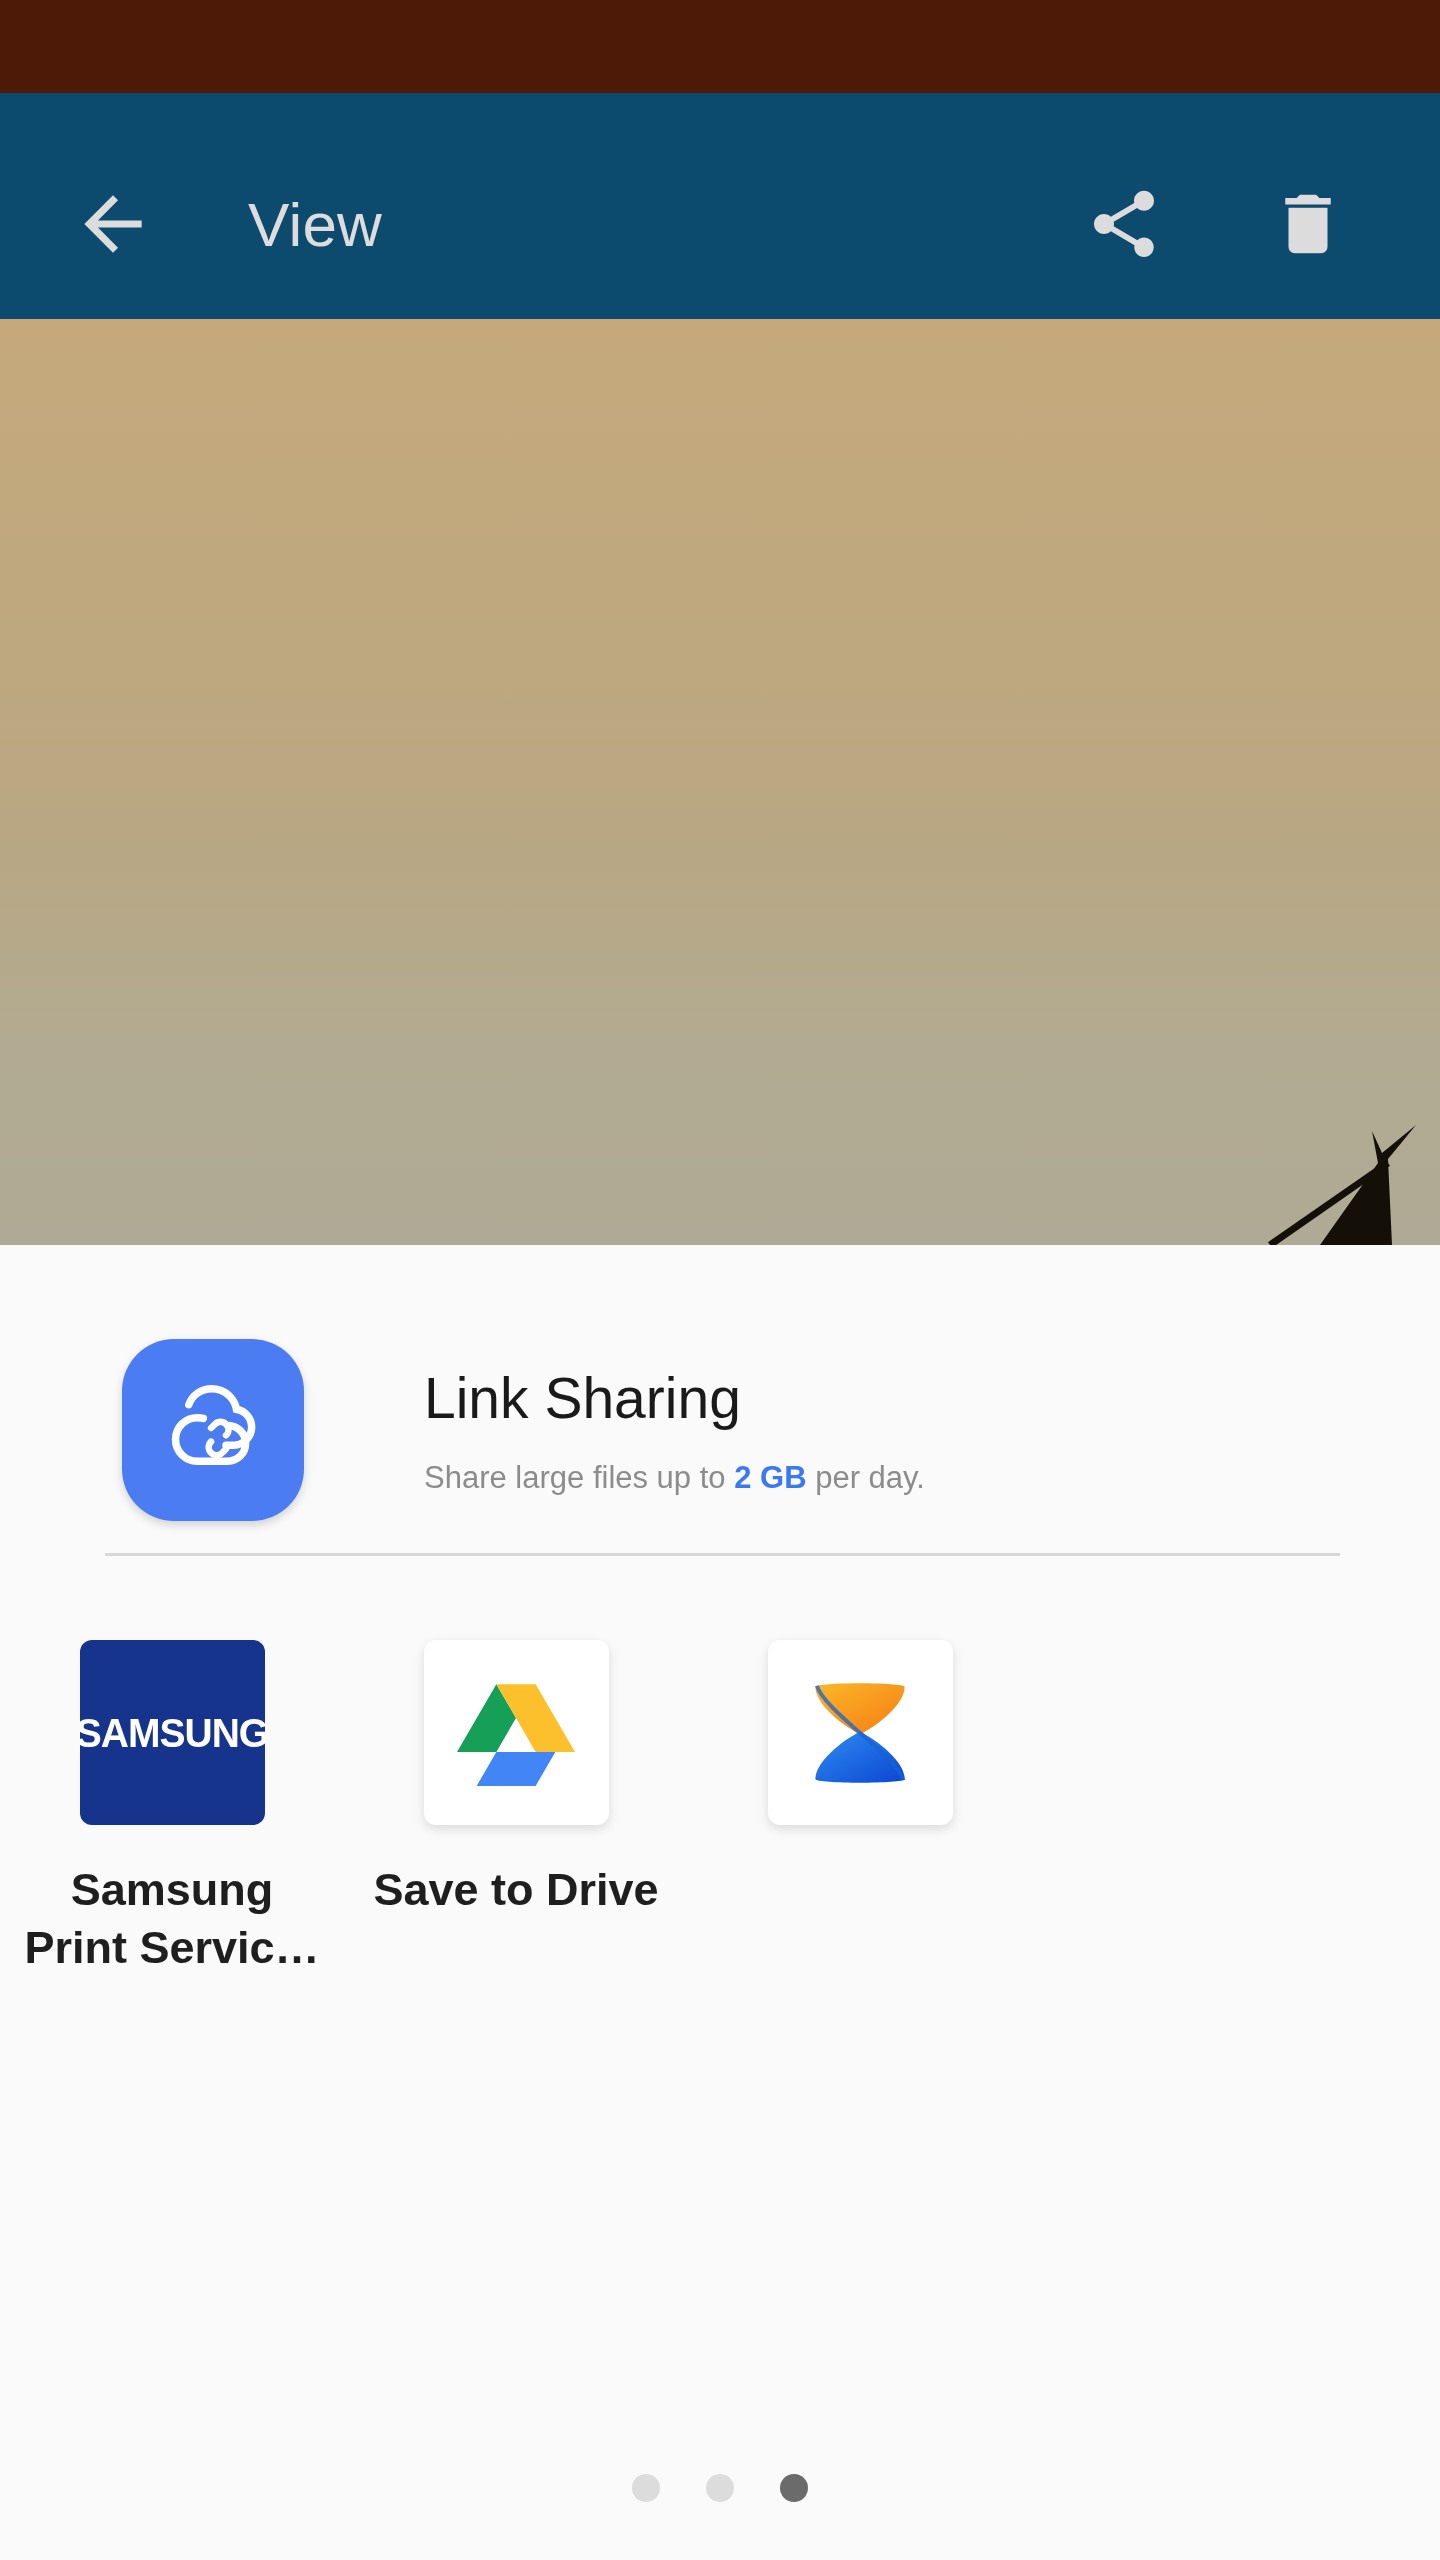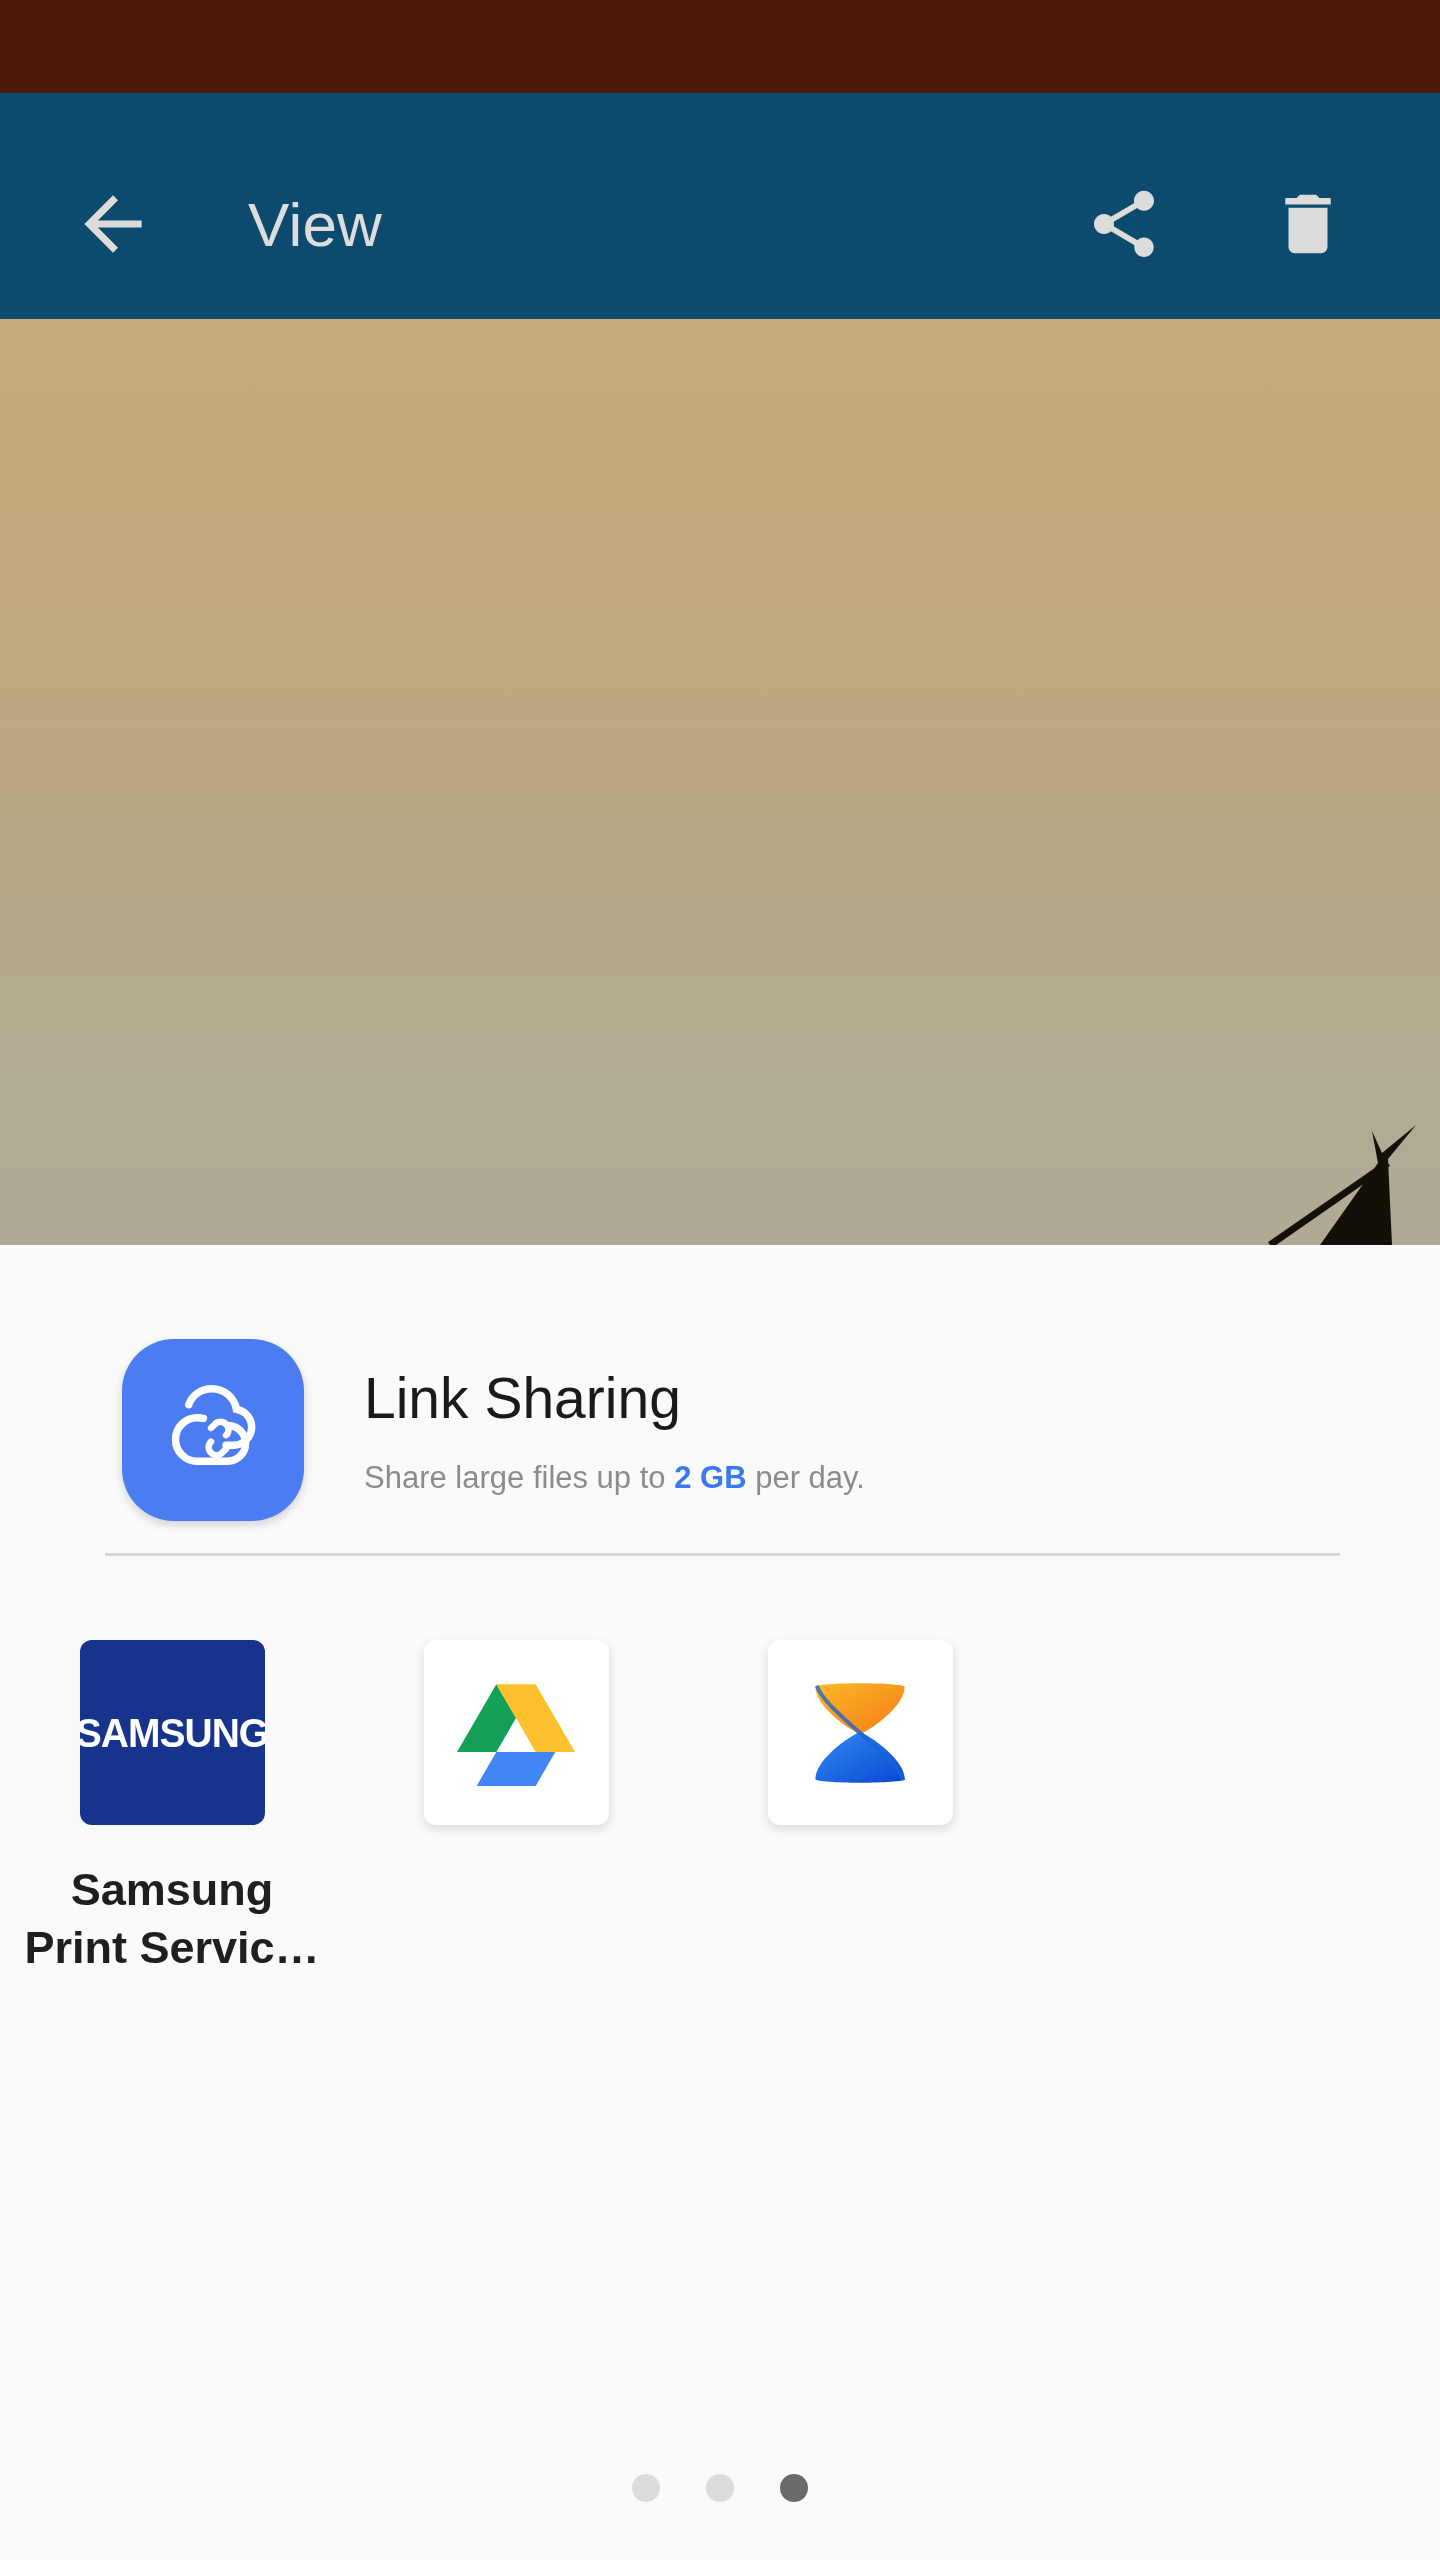--- a/index.html
+++ b/index.html
@@ -68,21 +68,21 @@
     width:1440px; height:230px;
     display:flex; align-items:center;
   }
   .link-icon-wrap { margin-left:122px; flex:0 0 auto; }
   .link-icon {
     width:182px; height:182px; border-radius:52px;
     background:#4c7cf2;
     display:flex; align-items:center; justify-content:center;
     box-shadow:0 4px 10px rgba(0,0,0,.16);
   }
-  .link-texts { margin-left:60px; flex:1 1 auto; }
+  .link-texts { margin-left:120px; flex:1 1 auto; }
   .link-title {
     font-size:57px; color:#1a1a1a; font-weight:400; line-height:1.2;
   }
   .link-sub {
     font-size:31px; color:#8c8c8c; font-weight:400;
     margin-top:26px; line-height:1.2; white-space:nowrap;
   }
   .link-sub .hl { color:#3a79ee; font-weight:700; }
 
   
@@ -205,20 +205,21 @@
       </div>
 
       <div class="app-cell">
         <div class="app-icon white">
           <svg width="118" height="106" viewBox="0 0 87 78">
             <path d="M14.5 78 L29 53 L72.5 53 L58 78 Z" fill="#4286f5"></path>
             <path d="M29 53 L43.5 28 L29 3 L0 53 Z" fill="#159f57"></path>
             <path d="M43.5 28 L58 53 L87 53 L58 3 L29 3 Z" fill="#fcc02d"></path>
           </svg>
         </div>
+        <div class="app-label">Save to Drive</div>
       </div>
 
 
 
       <div class="app-cell">
         <div class="app-icon white">
           <svg width="126" height="126" viewBox="0 0 48 48">
             <defs>
               <linearGradient id="xo" x1="0" y1="0" x2="1" y2="1">
                 <stop offset="0" stop-color="#fbb829"></stop>

